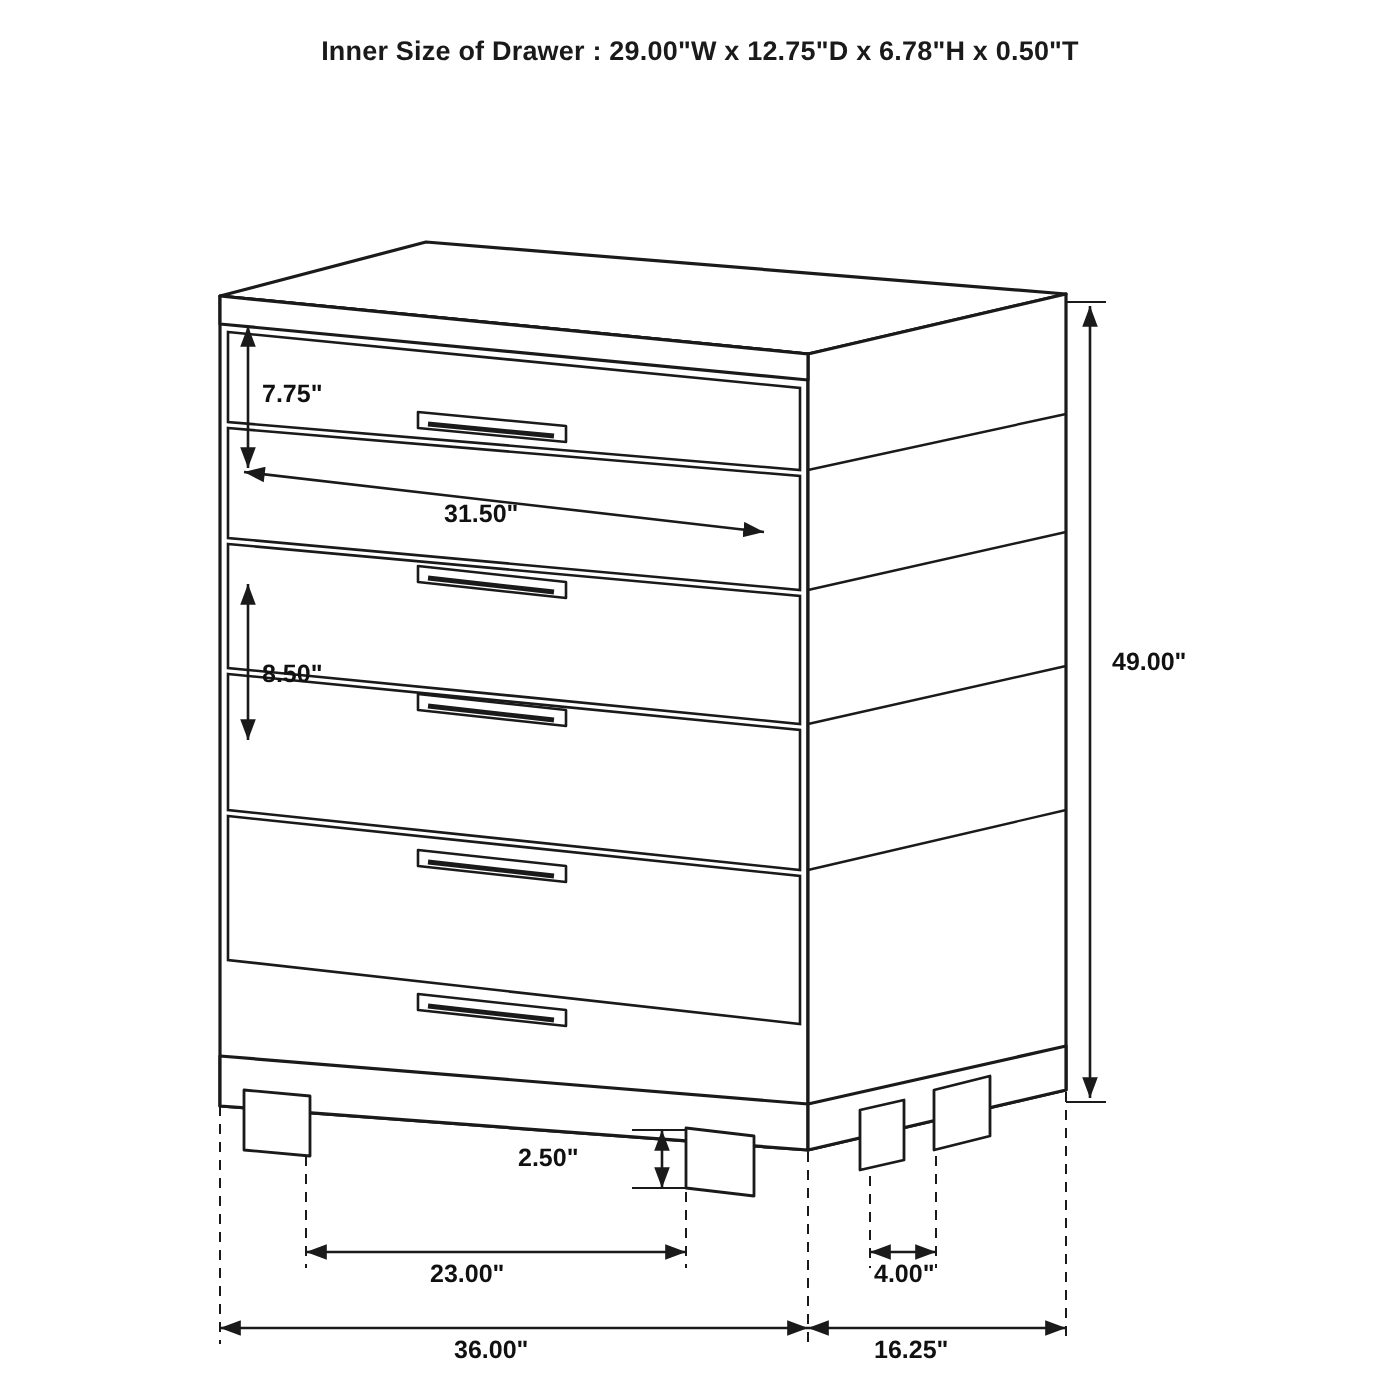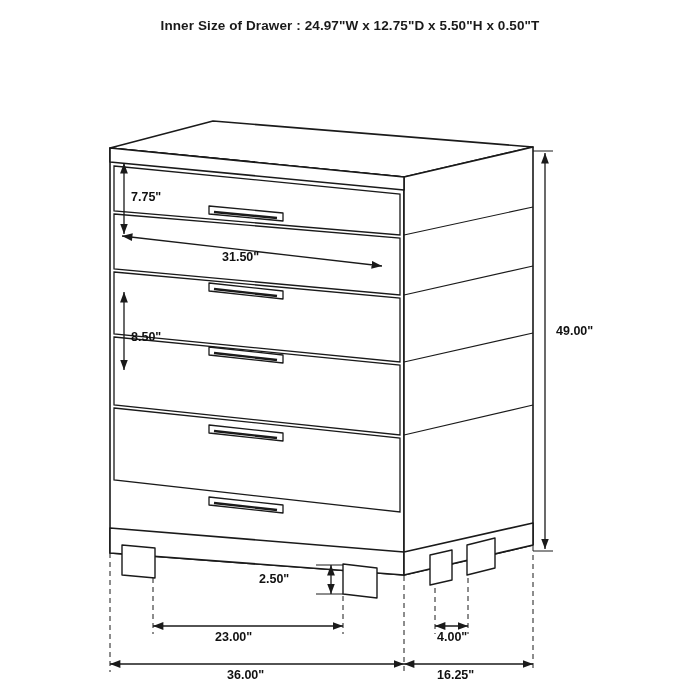--- a/index.html
+++ b/index.html
@@ -37,21 +37,21 @@
     font-weight: bold;
     color: #111111;
     white-space: nowrap;
   }
 </style>
 </head>
 <body>
 
 <div id="page">
 
-  <div id="title">Inner Size of Drawer : 24.97"W x 12.75"D x 5.50"H x 0.50"T</div>
+  <div id="title">Inner Size of Drawer : 29.00"W x 12.75"D x 6.78"H x 0.50"T</div>
 
   <svg id="canvas" width="700" height="700" viewBox="0 0 700 700">
     <defs>
       <marker id="arrEnd" markerWidth="9" markerHeight="9" refX="8" refY="3" orient="auto" markerUnits="strokeWidth">
         <path d="M0,0 L8,3 L0,6 z" fill="#1a1a1a"></path>
       </marker>
       <marker id="arrStart" markerWidth="9" markerHeight="9" refX="0" refY="3" orient="auto" markerUnits="strokeWidth">
         <path d="M8,0 L0,3 L8,6 z" fill="#1a1a1a"></path>
       </marker>
     </defs>

